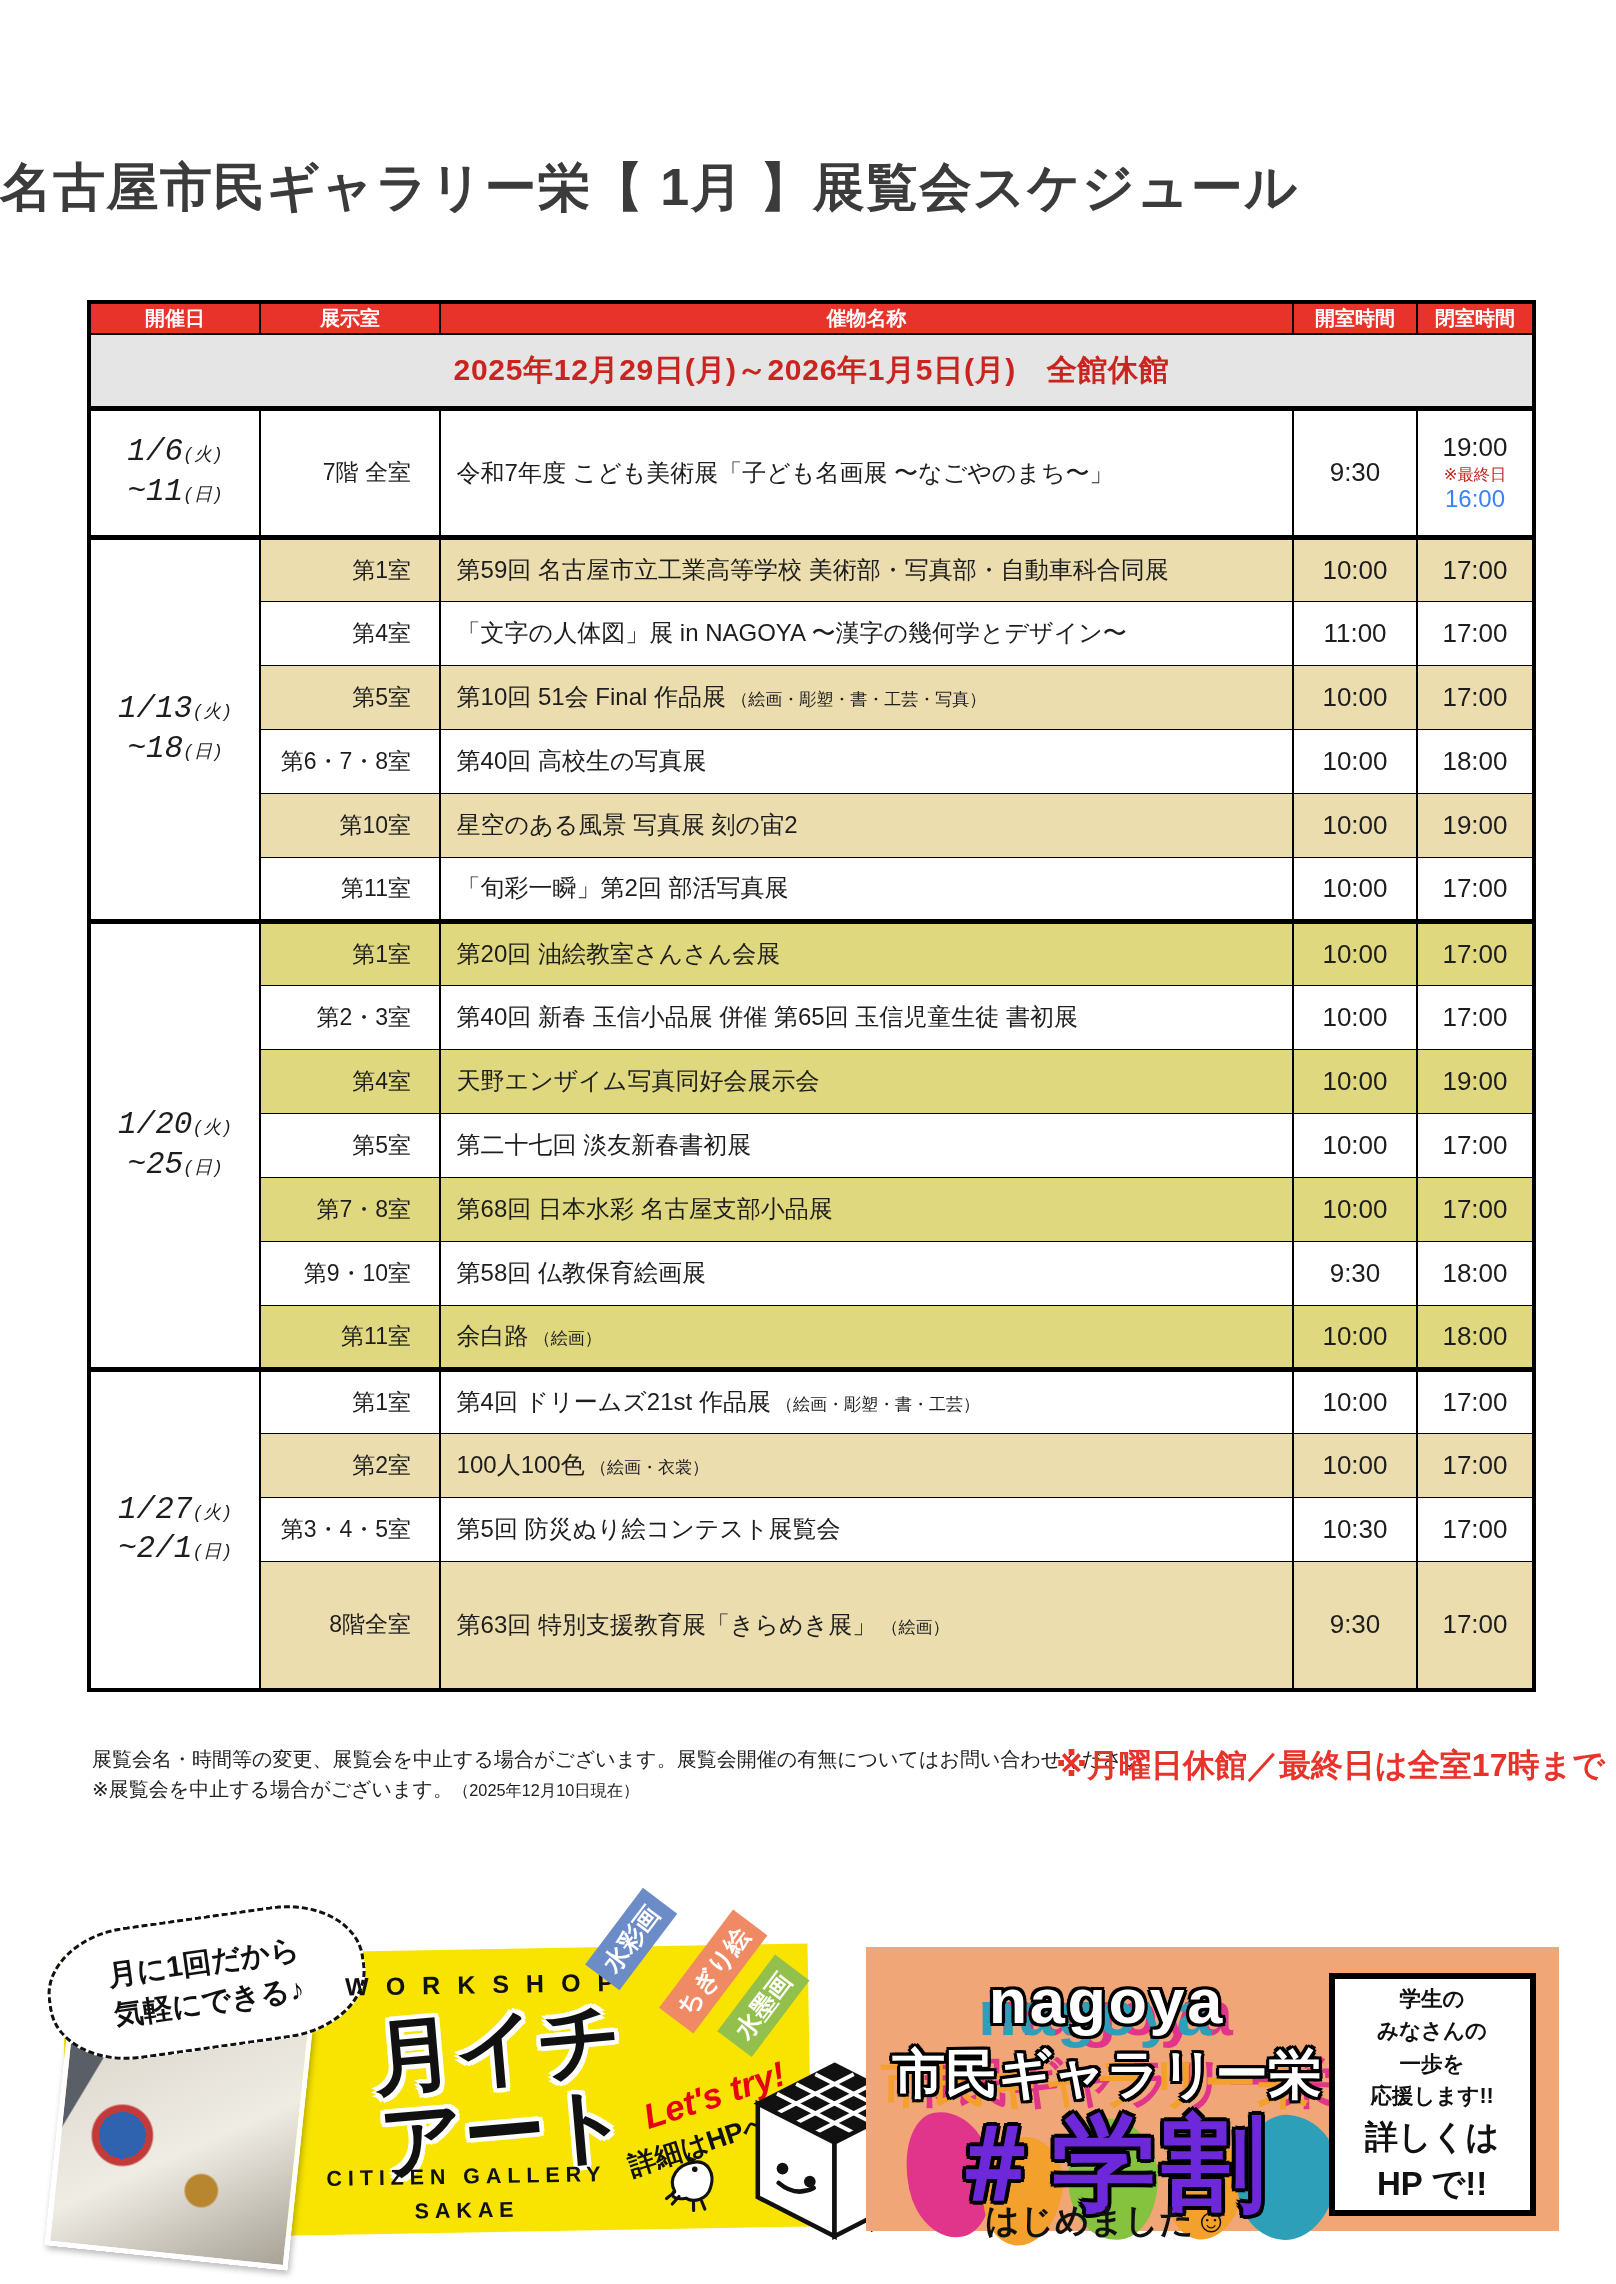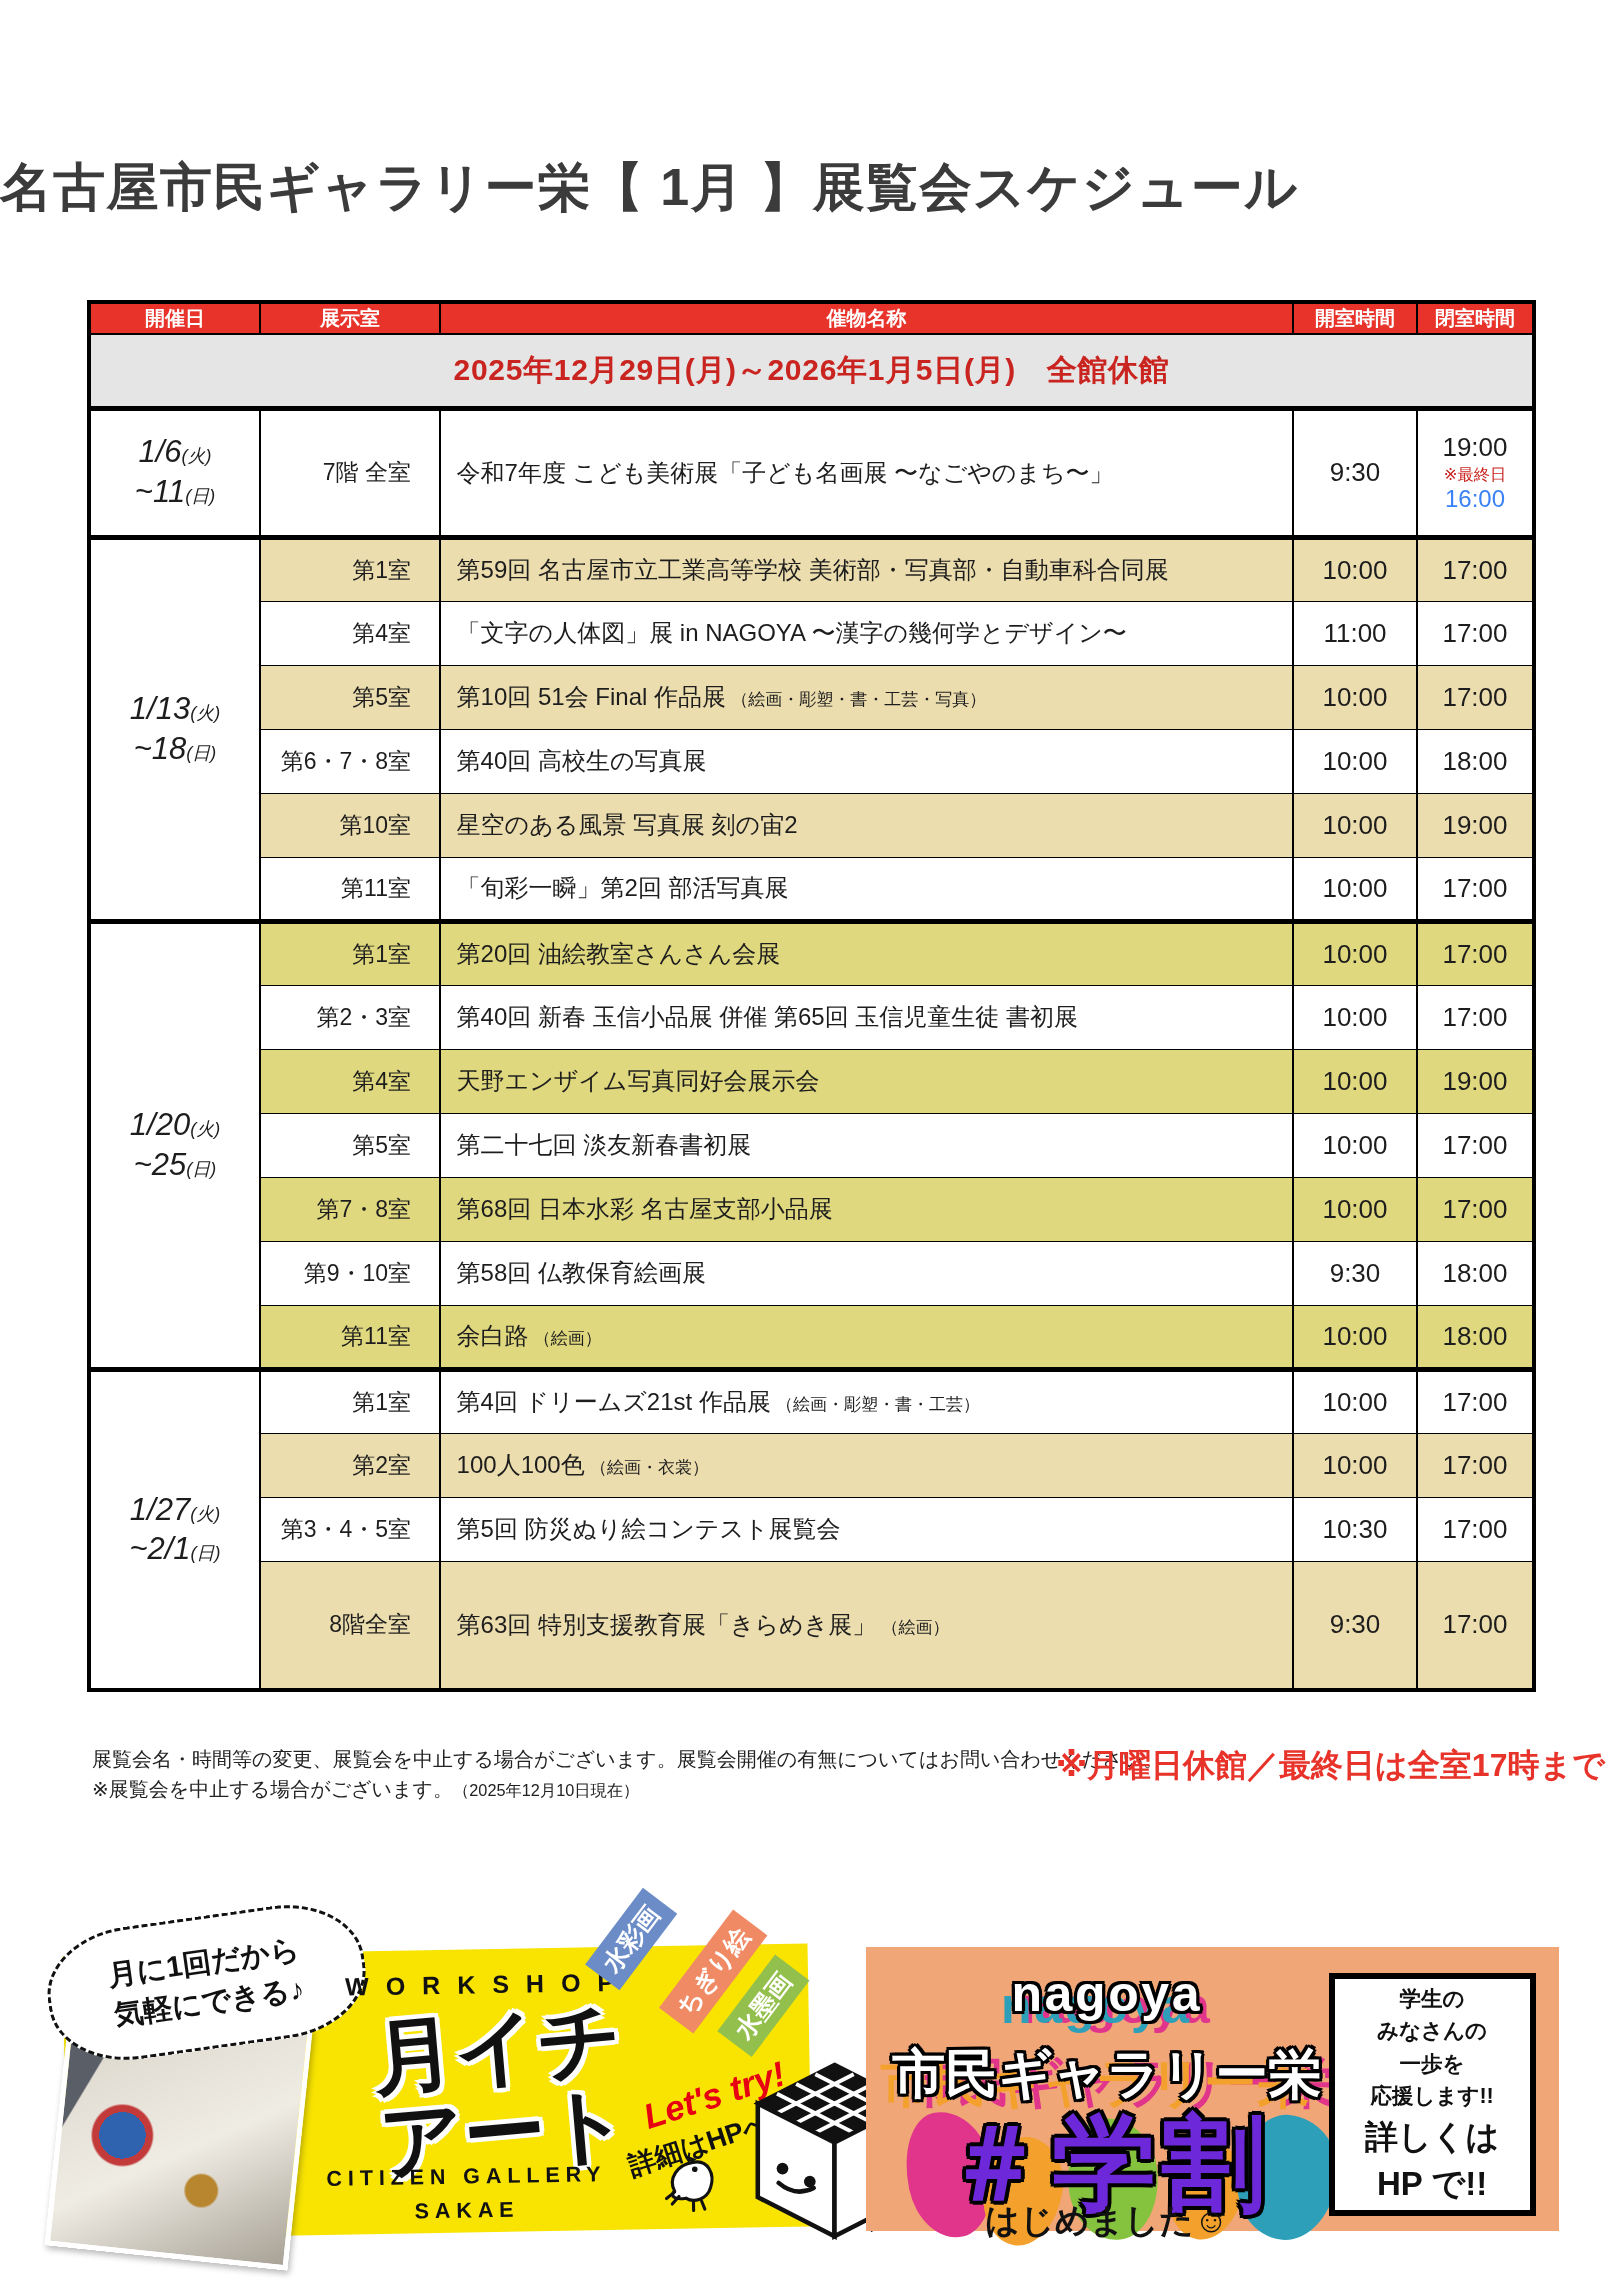--- a/index.html
+++ b/index.html
@@ -20,21 +20,21 @@
   thead th{background:#e8332a;color:#fff;font-size:20px;font-weight:700;text-align:center;
     border-bottom:2.6px solid #000;}
   tr.notice-row{height:74px;}
   tr.notice-row td{background:#e5e5e5;border-bottom:3.9px solid #000;text-align:center;
     color:#c9241f;font-size:30px;font-weight:700;letter-spacing:0.7px;margin-top:26px;}
   tbody tr{height:64px;}
   tbody tr.tall{height:129px;}
   tbody tr.group-start td{border-top:5.2px solid #000;}
   tbody tr:not(.group-start):not(.notice-row) td{border-top:1.3px solid #000;}
   td.date-cell{font-style:italic;text-align:center;font-size:31px;background:#fff;}
-  .date-line{line-height:1.25;margin:1px 0;}
+  .date-line{line-height:1.25;margin:1px 0;font-family:Liberation Mono, monospace;}
   .date-day{font-size:18px;}
   td.room-cell{text-align:right;padding-right:28px;font-size:23px;}
   td.title-cell{text-align:left;padding-left:15.6px;font-size:24px;}
   .event-note{font-size:17px;margin-left:5.2px;}
   td.time-cell{text-align:center;font-size:26px;}
   .close-note{font-size:16.3px;color:#c9241f;line-height:1.2;margin-top:2.6px;}
   .close-note-time{font-size:24px;color:#3b82f6;line-height:1.2;}
   .shade-tan{background:#ecddae;}
   .shade-olive{background:#dfd87e;}
 
@@ -73,21 +73,21 @@
       linear-gradient(115deg,#5a5e66 0%,#5a5e66 16%,rgba(0,0,0,0) 16.5%),
       radial-gradient(circle at 26% 52%,#2f63b0 0 11%,#c23a3a 11% 14%,rgba(0,0,0,0) 15%),
       radial-gradient(circle at 62% 72%,#b8862f 0 7%,rgba(0,0,0,0) 8%),
       linear-gradient(150deg,#d8d3c8 0%,#efece4 55%,#a8a296 100%);}
   .bird{position:absolute;left:589px;top:195px;width:75px;height:75px;}
   .mascot{position:absolute;left:737px;top:2059px;width:195px;height:186px;}
 
   
   .banner-right{position:absolute;left:866px;top:1947px;width:693px;height:284px;background:#f1a678;}
   .br-col{position:absolute;left:9.8px;top:0;width:462px;text-align:center;}
-  .nagoya{position:absolute;left:0;top:18px;width:100%;font-size:50px;font-weight:900;color:#fff;
+  .nagoya{position:absolute;left:0;top:18px;width:100%;font-size:63px;font-weight:900;color:#fff;
     letter-spacing:2.6px;
     text-shadow:-3.3px 0 #000,3.3px 0 #000,0 -3.3px #000,0 3.3px #000,-2.6px -2.6px #000,2.6px -2.6px #000,-2.6px 2.6px #000,2.6px 2.6px #000,
       -10.4px 11.7px 0 #2d9fb8,10.4px 11.7px 0 #e0358b;}
   .shimin{position:absolute;left:0;top:92px;width:100%;font-size:53px;font-weight:900;color:#fff;
     text-shadow:-3.3px 0 #000,3.3px 0 #000,0 -3.3px #000,0 3.3px #000,-2.6px -2.6px #000,2.6px -2.6px #000,-2.6px 2.6px #000,2.6px 2.6px #000,
       -11.7px 9px 0 #f3a02c,11.7px 9px 0 #e0358b;}
   .gakuwari{position:absolute;left:0;top:148px;width:100%;font-size:104px;font-weight:900;color:#6d28d9;
     letter-spacing:5.2px;z-index:2;
     text-shadow:-3.9px 0 #000,3.9px 0 #000,0 -3.9px #000,0 3.9px #000,-3.3px -3.3px #000,3.3px -3.3px #000,-3.3px 3.3px #000,3.3px 3.3px #000;}
   .scribble{position:absolute;z-index:1;border-radius:46% 54% 50% 50%/55% 45% 55% 45%;}

